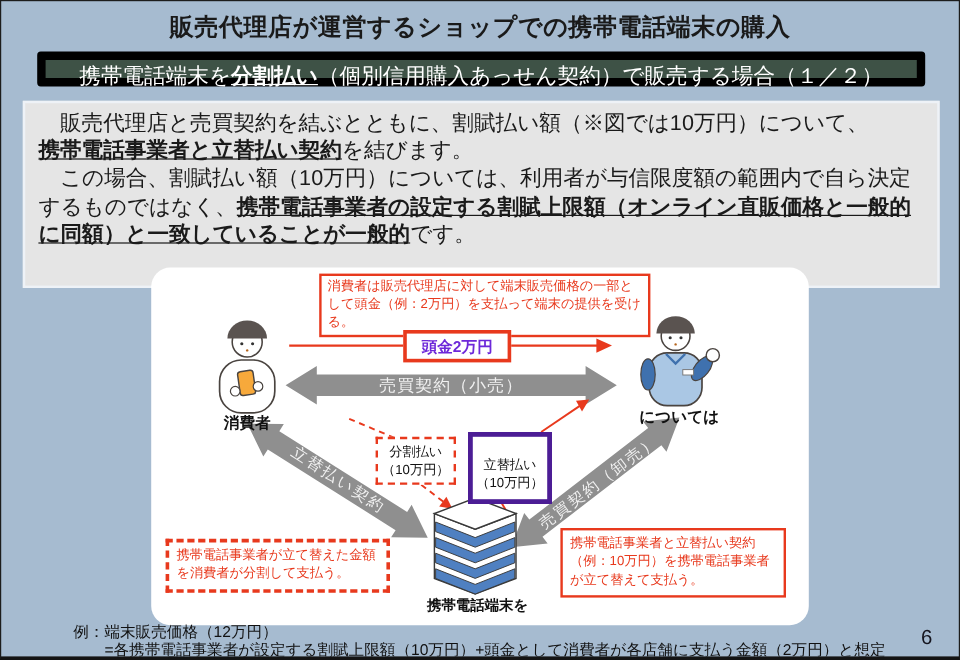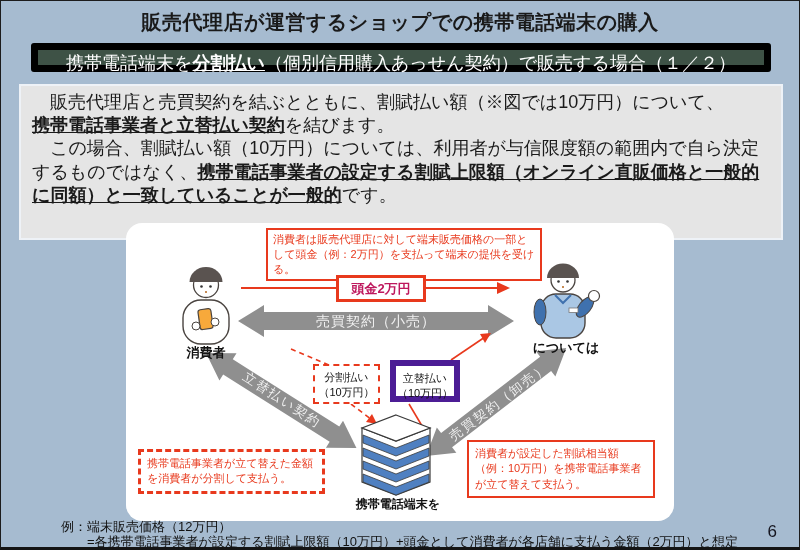--- a/index.html
+++ b/index.html
@@ -34,33 +34,33 @@
   }
   .panel-svg{position:absolute; left:0; top:0;}
   .red-box{
     border:2px solid #e8391d; background:#fff; color:#e8391d;
     font-size:11px; line-height:1.4; font-weight:500;
   }
   .top-note{left:140px; top:5px; width:276px; padding:2px 5px; line-height:1.35;}
   .deposit{
     left:210px; top:52px; width:90px; height:27px;
     border:3px solid #e8391d; background:#fff;
-    color:#be185d; font-size:13px; font-weight:bold; text-align:center; line-height:21px;
+    color:#6d28d9; font-size:13px; font-weight:bold; text-align:center; line-height:21px;
   }
   .retail-label{left:155px; top:90px; width:190px; text-align:center;
     color:rgba(255,255,255,.88); font-size:14px; letter-spacing:1px;}
   .rot-label{color:rgba(255,255,255,.88); font-size:13px; letter-spacing:2px; white-space:nowrap;}
   .surrogate-label{left:101px; top:168px; width:110px; text-align:center; transform:rotate(33deg);}
   .wholesale-label{left:305px; top:170px; width:136px; text-align:center; transform:rotate(-37deg);}
   .amount-box{
     background:#fff; color:#111; font-size:11px; line-height:1.4;
     text-align:center; padding-top:4px;
   }
   .installment{left:187px; top:141px; width:67px; height:40px; border:2px dashed #e8391d;}
-  .advance{left:264px; top:137px; width:70px; height:42px; border:6px solid #4c1d95; padding-top:5px;}
+  .advance{left:264px; top:137px; width:70px; height:60px; border:4px solid #4c1d95; padding-top:17px;}
   .left-note{left:12px; top:226px; width:187px; padding:4px 6px; border-style:dashed; border-width:3px;}
   .right-note{left:341px; top:217px; width:188px; padding:4px 6px;}
   .actor-label{font-weight:bold; font-size:13px; text-align:center; color:#111;}
   .consumer-label{left:42px; top:121px; width:76px;}
   .agent-label{left:399px; top:116px; width:82px;}
   .carrier-label{left:222px; top:273px; width:100px; font-size:12px;}
   .footnote{
     left:60px; top:519px; width:700px; font-size:13px; line-height:14.5px; color:#111;
   }
   .footnote .l2{margin-left:26px;}
@@ -155,21 +155,21 @@
     <div class="abs amount-box installment">
       <div>分割払い</div>
       <div>（10万円）</div>
     </div>
     <div class="abs amount-box advance">
       <div>立替払い</div>
       <div>（10万円）</div>
     </div>
 
     <div class="abs red-box left-note">携帯電話事業者が立て替えた金額を消費者が分割して支払う。</div>
-    <div class="abs red-box right-note">消費者が設定した割賦相当額（例：10万円）を携帯電話事業者が立て替えて支払う。</div>
+    <div class="abs red-box right-note">携帯電話事業者と立替払い契約（例：10万円）を携帯電話事業者が立て替えて支払う。</div>
 
     <div class="abs actor-label consumer-label">消費者</div>
     <div class="abs actor-label agent-label">については</div>
     <div class="abs actor-label carrier-label">携帯電話端末を</div>
   </div>
 
   <div class="abs footnote">
     <div>例：端末販売価格（12万円）</div>
     <div class="l2">=各携帯電話事業者が設定する割賦上限額（10万円）+頭金として消費者が各店舗に支払う金額（2万円）と想定</div>
   </div>

